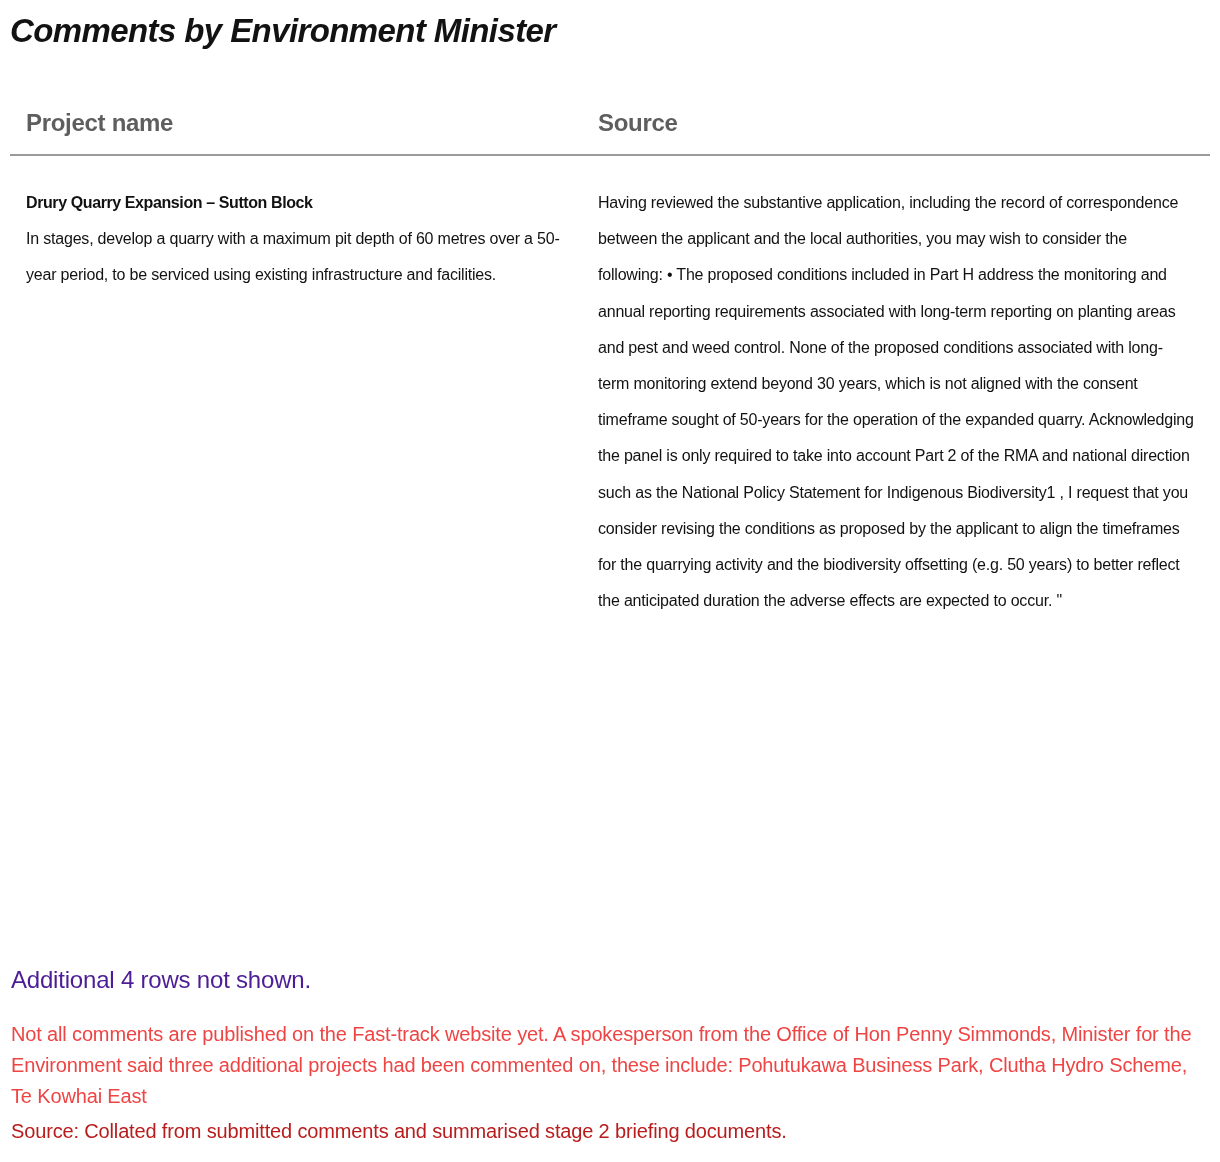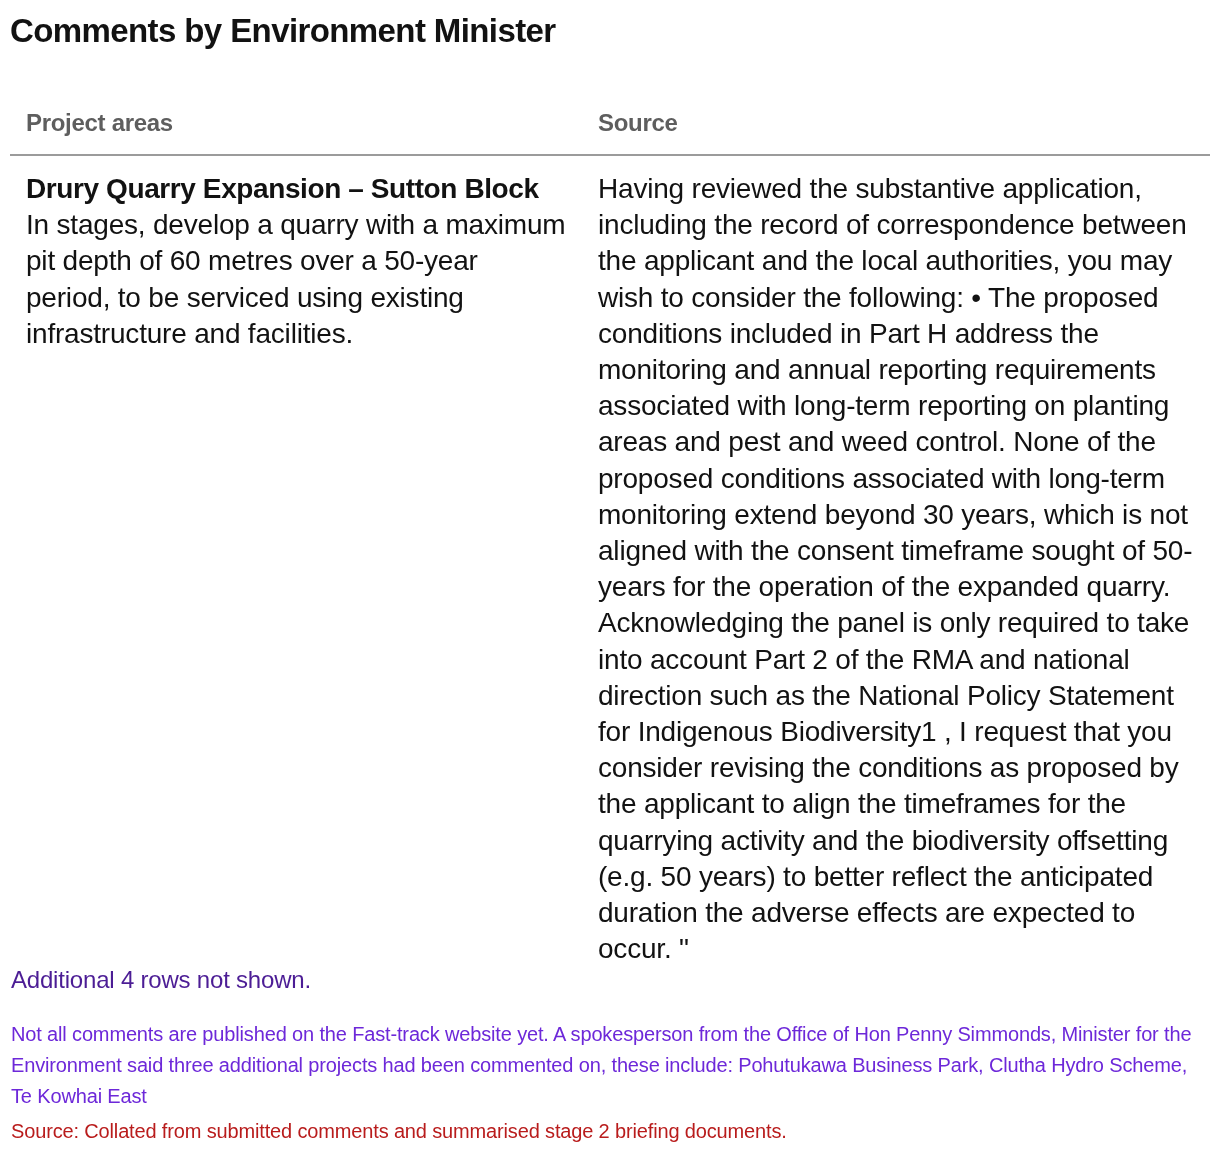--- a/index.html
+++ b/index.html
@@ -5,60 +5,61 @@
   html, body { margin: 0; padding: 0; background: #ffffff; }
   body {
     width: 1220px; height: 1162px; overflow: hidden;
     font-family: "Liberation Sans", sans-serif; color: #121212;
     position: relative;
   }
   .title {
     position: absolute; left: 10px; top: 12px;
     font-size: 33px; font-weight: bold; letter-spacing: -0.6px; color: #121212;
     margin: 0;
+    font-style: italic;
   }
   .table {
     position: absolute; left: 10px; top: 92px; width: 1200px;
     border-collapse: collapse;
   }
   .table th {
     text-align: left; font-size: 24px; font-weight: bold; color: #5e5e5e;
     padding: 16px 16px 16px 16px; letter-spacing: -0.3px;
     border-bottom: 2px solid #9b9b9b;
     height: 30px; vertical-align: middle;
   }
   .table td {
-    vertical-align: top; font-size: 28px; line-height: 36.2px;
-    padding: 15px 16px 0 16px; color: #121212; letter-spacing: -0.2px;
+    vertical-align: top; font-size: 16px; line-height: 36.2px;
+    padding: 29px 16px 0 16px; color: #121212; letter-spacing: -0.2px;
   }
   .col-project { width: 540px; }
   .col-comment { width: 596px; }
   .proj-name { font-weight: bold; letter-spacing: -0.4px; }
   .more-rows {
     position: absolute; left: 11px; top: 966px;
     font-size: 24px; color: #4c1d95; letter-spacing: -0.2px;
   }
   .notes {
     position: absolute; left: 11px; top: 1019px; width: 1200px;
-    font-size: 20px; line-height: 31px; color: #6d28d9; letter-spacing: -0.15px;
+    font-size: 20px; line-height: 31px; color: #ef4444; letter-spacing: -0.15px;
   }
   .source {
     position: absolute; left: 11px; top: 1120px;
     font-size: 20px; color: #b91c1c; letter-spacing: -0.15px;
   }
 </style>
 </head>
 <body>
 
 <h1 class="title">Comments by Environment Minister</h1>
 
 <table class="table">
   <thead>
     <tr>
-      <th class="col-project">Project areas</th>
+      <th class="col-project">Project name</th>
       <th class="col-comment">Source</th>
     </tr>
   </thead>
   <tbody>
     <tr>
       <td class="col-project">
         <div class="proj-name">Drury Quarry Expansion – Sutton Block</div>
         <div class="proj-desc">In stages, develop a quarry with a maximum pit depth of 60 metres over a 50-year period, to be serviced using existing infrastructure and facilities.</div>
       </td>
       <td class="col-comment">Having reviewed the substantive application, including the record of correspondence between the applicant and the local authorities, you may wish to consider the following: • The proposed conditions included in Part H address the monitoring and annual reporting requirements associated with long-term reporting on planting areas and pest and weed control. None of the proposed conditions associated with long-term monitoring extend beyond 30 years, which is not aligned with the consent timeframe sought of 50-years for the operation of the expanded quarry. Acknowledging the panel is only required to take into account Part 2 of the RMA and national direction such as the National Policy Statement for Indigenous Biodiversity1 , I request that you consider revising the conditions as proposed by the applicant to align the timeframes for the quarrying activity and the biodiversity offsetting (e.g. 50 years) to better reflect the anticipated duration the adverse effects are expected to occur. "</td>

